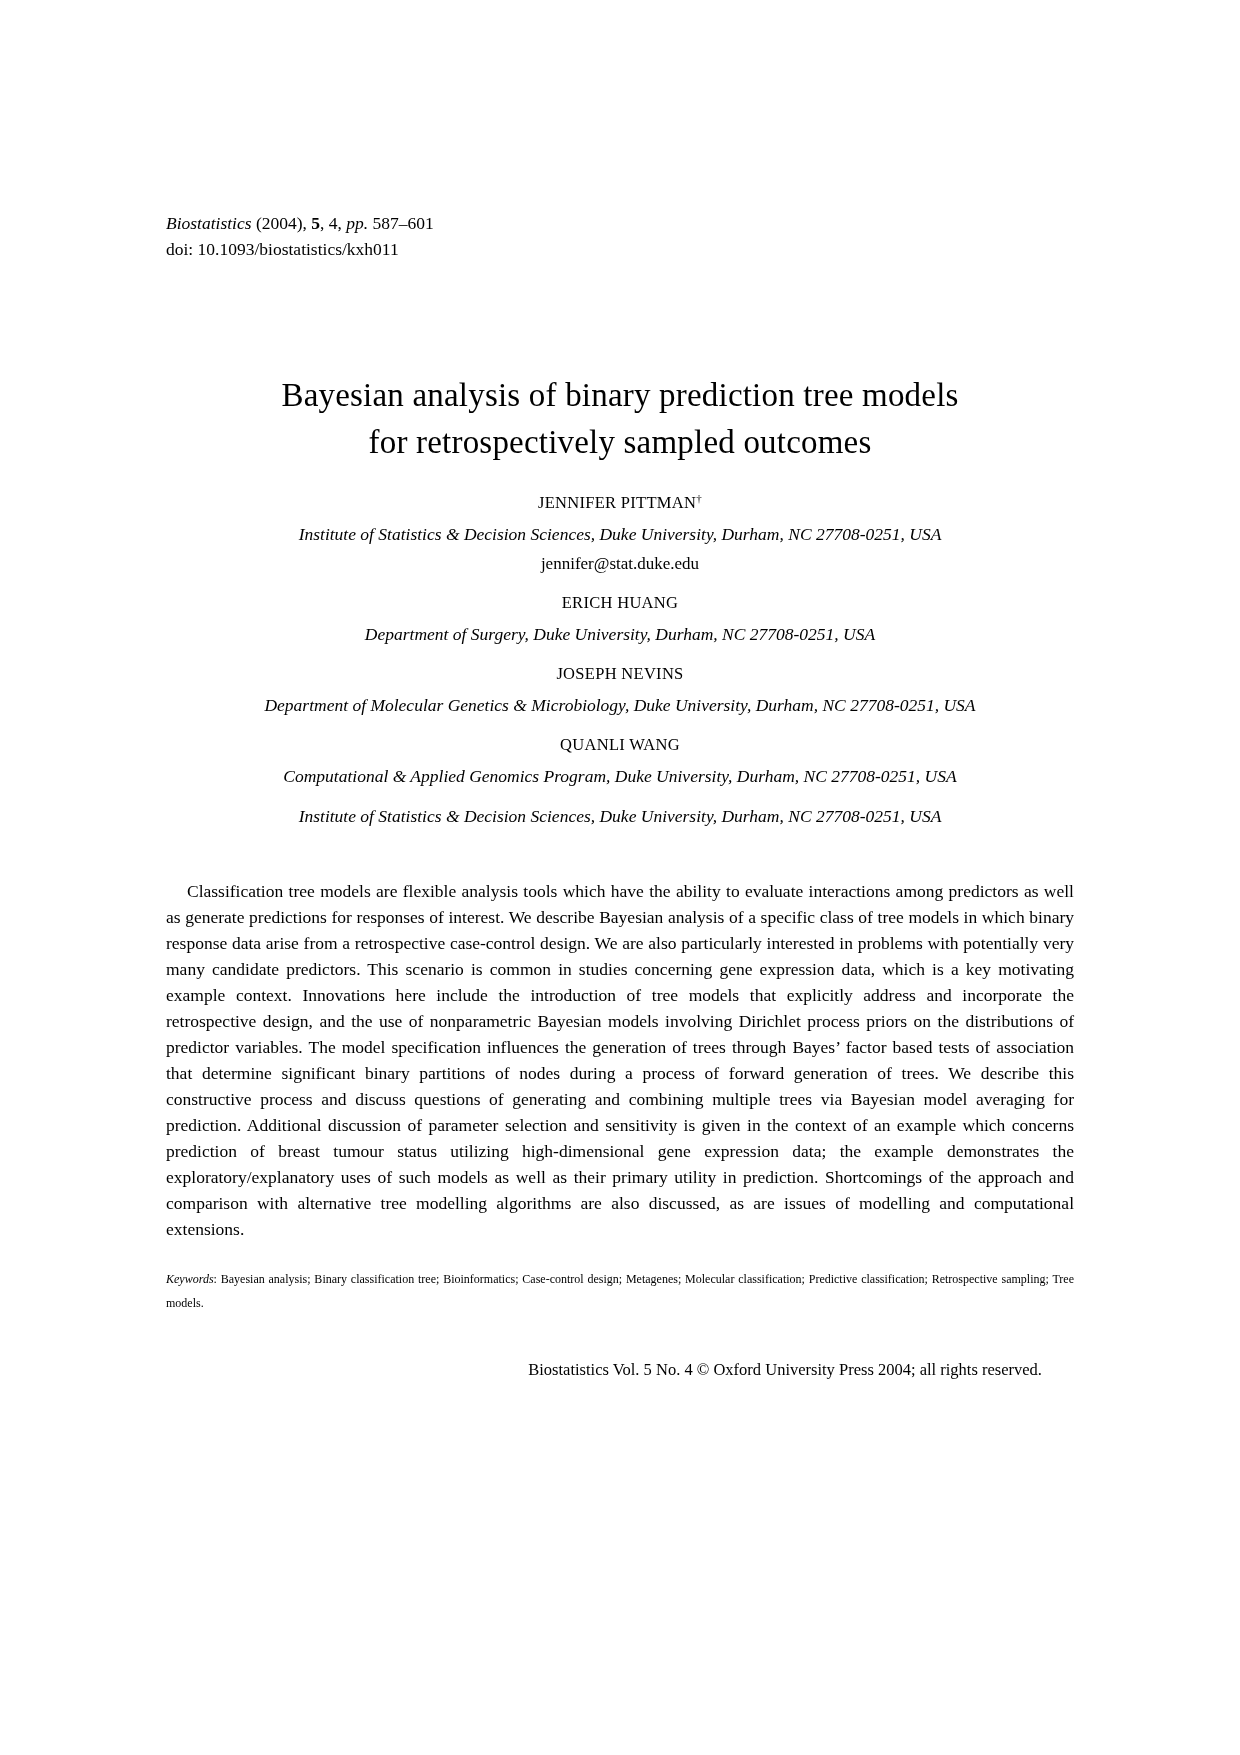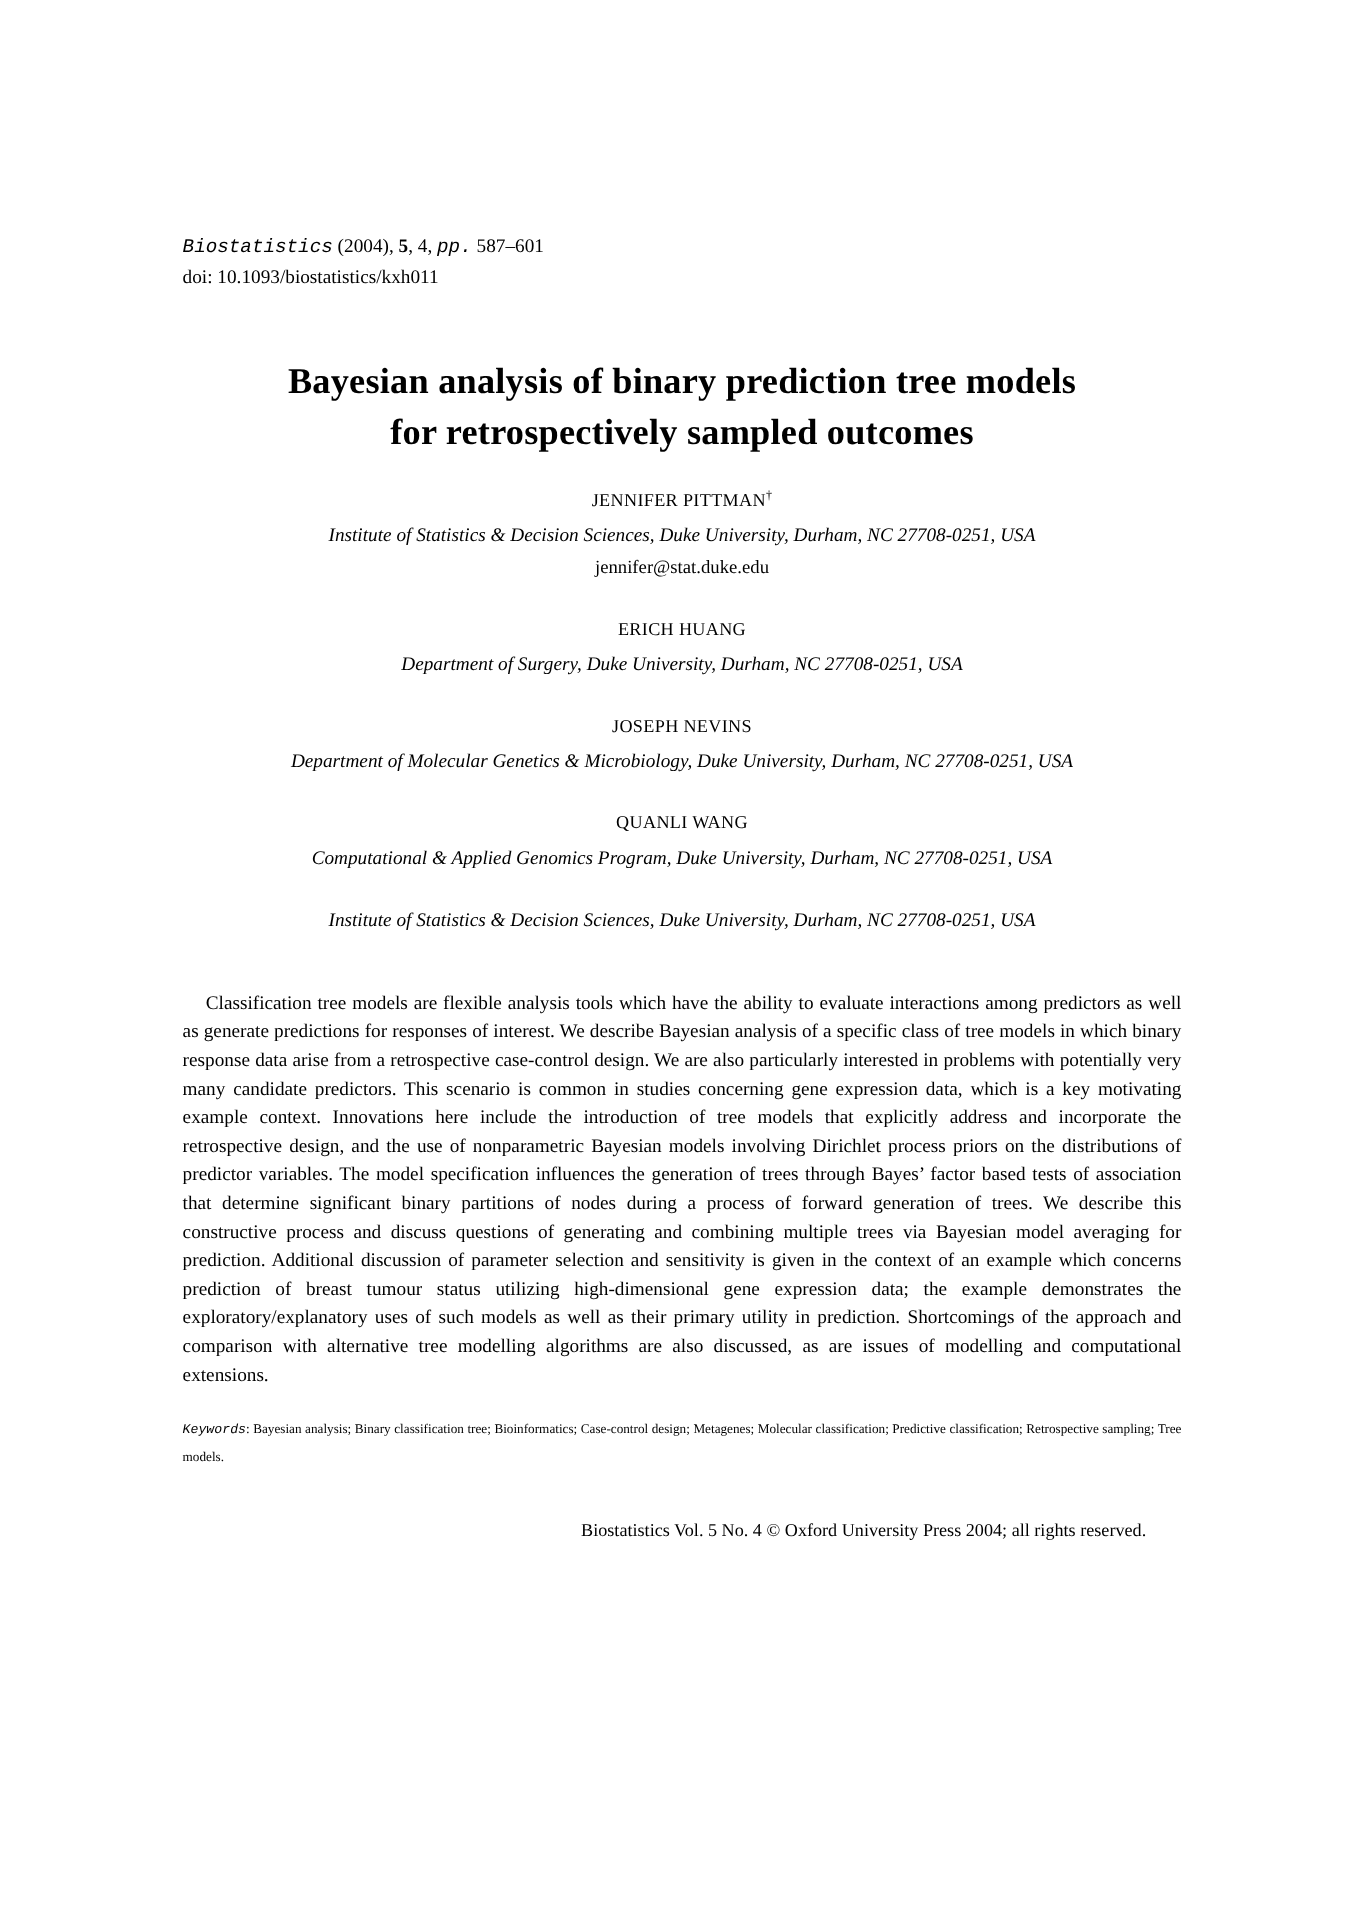--- a/index.html
+++ b/index.html
@@ -13,35 +13,35 @@
   }
   .page {
     width: 908px;
     margin: 0 auto;
     padding-top: 210px;
   }
   .journal-header {
     font-size: 17.5px;
     line-height: 26px;
   }
-  .it { font-style: italic; font-family: Liberation Mono, monospace; }
+  .it { font-style: italic; }
   .bd { font-weight: bold; }
   .paper-title {
-    margin-top: 60px;
+    margin-top: 110px;
     text-align: center;
     font-size: 33px;
-    font-weight: bold;
+    font-weight: normal;
     line-height: 47px;
     letter-spacing: 0.2px;
   }
   .authors {
     margin-top: 26px;
     text-align: center;
   }
-  .author { margin-top: 34px; }
+  .author { margin-top: 17px; }
   .author:first-child { margin-top: 0; }
   .author-name {
     font-size: 16.5px;
     line-height: 22px;
     letter-spacing: 0.3px;
   }
   .author-name sup {
     font-size: 11px;
     vertical-align: super;
     line-height: 0;

